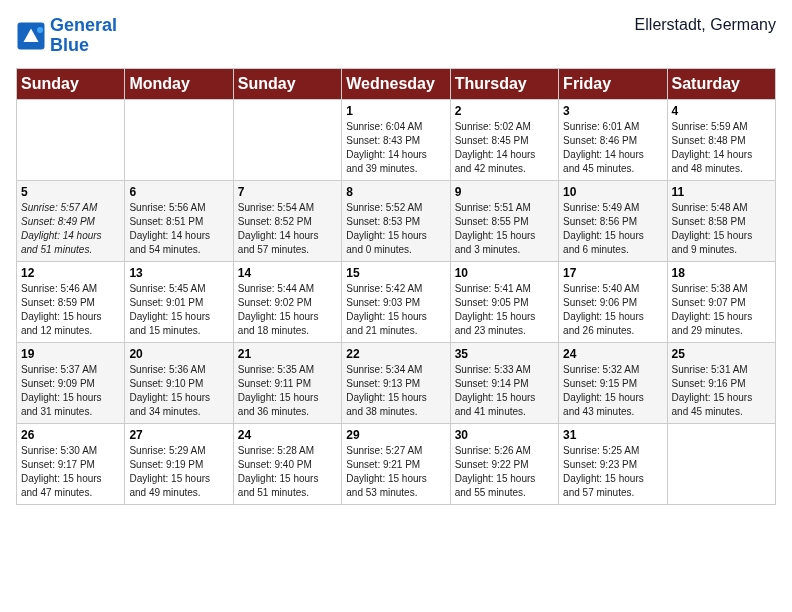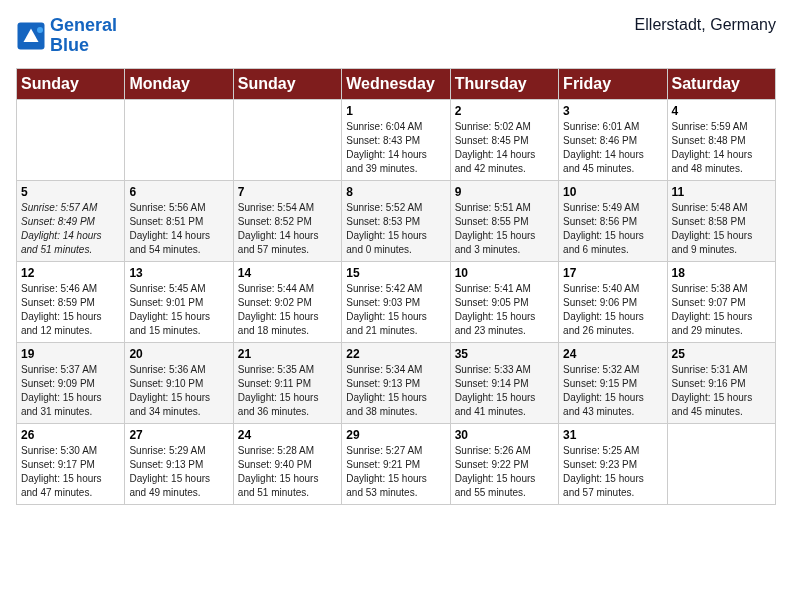--- a/index.html
+++ b/index.html
@@ -307,21 +307,21 @@
         <td>
           <div class="day-num">26</div>
           <div class="day-detail" style="white-space: pre-line;">Sunrise: 5:30 AM
 Sunset: 9:17 PM
 Daylight: 15 hours
 and 47 minutes.</div>
         </td>
         <td>
           <div class="day-num">27</div>
           <div class="day-detail" style="white-space: pre-line;">Sunrise: 5:29 AM
-Sunset: 9:13 PM
+Sunset: 9:19 PM
 Daylight: 15 hours
 and 49 minutes.</div>
         </td>
         <td>
           <div class="day-num">24</div>
           <div class="day-detail" style="white-space: pre-line;">Sunrise: 5:28 AM
 Sunset: 9:40 PM
 Daylight: 15 hours
 and 51 minutes.</div>
         </td>

